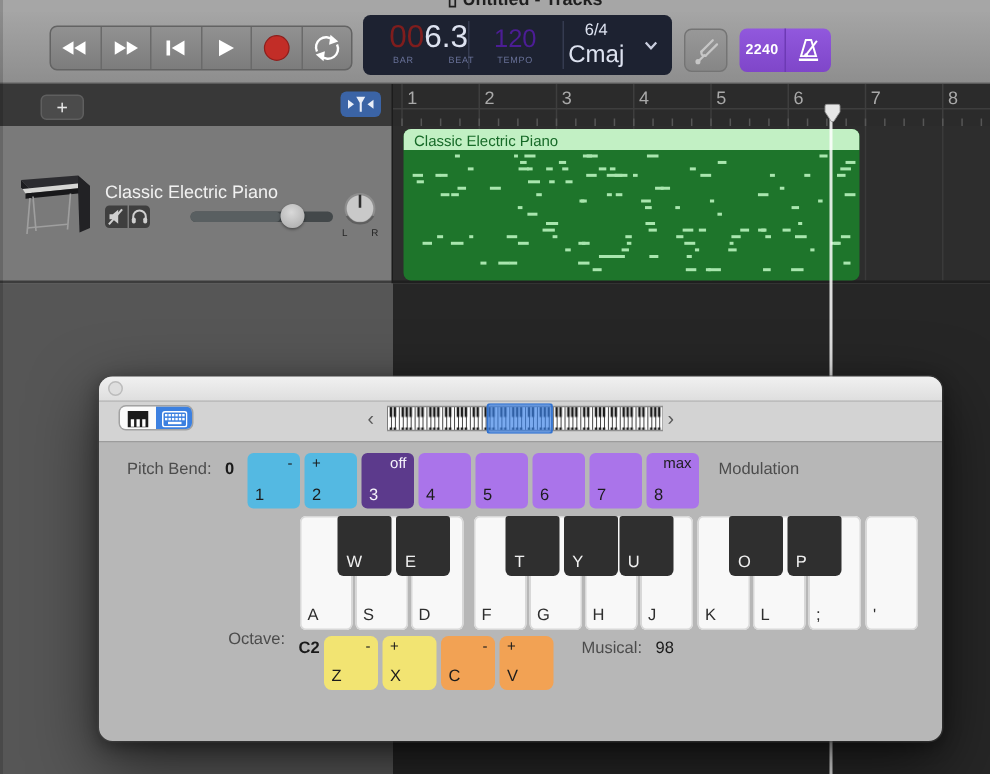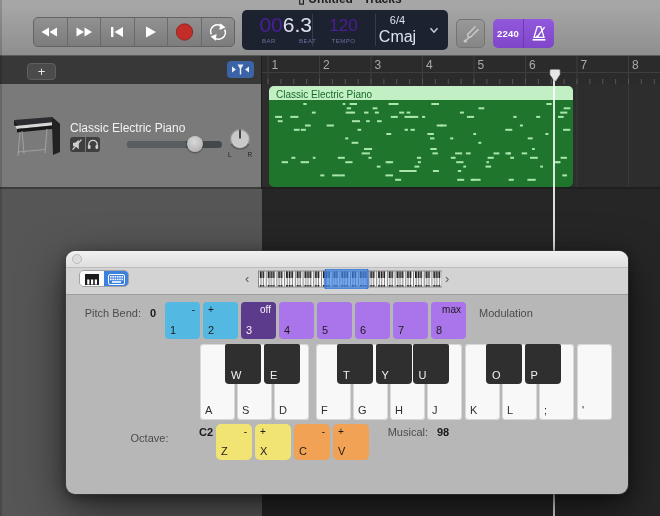--- a/index.html
+++ b/index.html
@@ -48,21 +48,21 @@
     <path d="M 178.3 17.4 A 6.7 6.7 0 0 1 189 9.7"></path>
     <path d="M 191.7 12.6 A 6.7 6.7 0 0 1 181 20.3"></path>
   </g>
   <polygon points="187.3,6.2 192.5,10.6 186.4,12.9" fill="#fff"></polygon>
   <polygon points="182.7,23.8 177.5,19.4 183.6,17.1" fill="#fff"></polygon>
 </svg>
 
 <div class="abs" style="left:242px;top:10px;width:206px;height:40px;border-radius:5px;background:#1d2231;"></div>
 <div class="abs" style="left:312px;top:14px;width:1px;height:32px;background:#353b50;"></div>
 <div class="abs" style="left:375px;top:14px;width:1px;height:32px;background:#353b50;"></div>
-<div class="abs" style="left:250px;top:13px;width:62px;text-align:right;font-size:21px;color:#dde2f0;"><span style="color:#4c1d95;">00</span>6.3</div>
+<div class="abs" style="left:250px;top:13px;width:62px;text-align:right;font-size:21px;color:#dde2f0;"><span style="color:#7f1d1d;">00</span>6.3</div>
 <div class="abs" style="left:262px;top:38px;font-size:6px;letter-spacing:.5px;color:#687198;">BAR</div>
 <div class="abs" style="left:299px;top:38px;font-size:6px;letter-spacing:.5px;color:#687198;">BEAT</div>
 <div class="abs" style="left:312px;top:16px;width:63px;text-align:center;font-size:17px;color:#4c1d95;">120</div>
 <div class="abs" style="left:312px;top:38px;width:63px;text-align:center;font-size:6px;letter-spacing:.5px;color:#687198;">TEMPO</div>
 <div class="abs" style="left:370px;top:14px;width:55px;text-align:center;font-size:11px;color:#dde2f0;">6/4</div>
 <div class="abs" style="left:370px;top:28px;width:55px;text-align:center;font-size:16px;color:#dde2f0;">Cmaj</div>
 <svg class="abs" style="left:429px;top:27px;" width="10" height="7" viewBox="0 0 10 7">
     <polyline points="1.5,1.3 5,5.2 8.5,1.3" fill="none" stroke="#c9cede" stroke-width="1.5"></polyline>
   </svg>
 
@@ -497,40 +497,40 @@
         <span>U</span>
       </div>
       <div class="bk" style="left:420px;">
         <span>O</span>
       </div>
       <div class="bk" style="left:458.5px;">
         <span>P</span>
       </div>
     </div>
 
-  <div class="abs" style="left:43px;top:181px;width:81px;text-align:center;font-size:11px;color:#4c4c4c;">Octave:</div>
+  <div class="abs" style="left:43px;top:169px;width:81px;text-align:right;font-size:11px;color:#4c4c4c;">Octave:</div>
   <div class="abs" style="left:133px;top:175px;font-size:11px;font-weight:bold;color:#1a1a1a;">C2</div>
   <div class="okey yel" style="left:150px;">
       <span class="tr">-</span>
       <span class="bl">Z</span>
     </div>
   <div class="okey yel" style="left:189px;">
       <span class="tl">+</span>
       <span class="bl">X</span>
     </div>
   <div class="okey org" style="left:228px;">
       <span class="tr">-</span>
       <span class="bl">C</span>
     </div>
   <div class="okey org" style="left:267px;">
       <span class="tl">+</span>
       <span class="bl">V</span>
     </div>
   <div class="abs" style="left:282px;top:175px;width:80px;text-align:right;font-size:11px;color:#4c4c4c;">Musical:</div>
-  <div class="abs" style="left:371px;top:175px;font-size:11px;font-weight:bold;color:#1a1a1a;">98</div>
+  <div class="abs" style="left:371px;top:175px;font-size:11px;font-weight:normal;color:#1a1a1a;">98</div>
 </div>
 
 <style>
 .key{position:absolute;top:51px;width:35px;height:37px;border-radius:4px;font-size:11px;color:#1c1c1c;}
 .cyan{background:#54b9e2;}
 .dpurp{background:#5c3a8c;}
 .lpurp{background:#aa74ea;}
 .key .bl,.okey .bl{position:absolute;left:5px;bottom:3px;}
 .key .tr,.okey .tr{position:absolute;right:5px;top:2px;font-size:10px;}
 .key .tl,.okey .tl{position:absolute;left:5px;top:2px;font-size:10px;}

